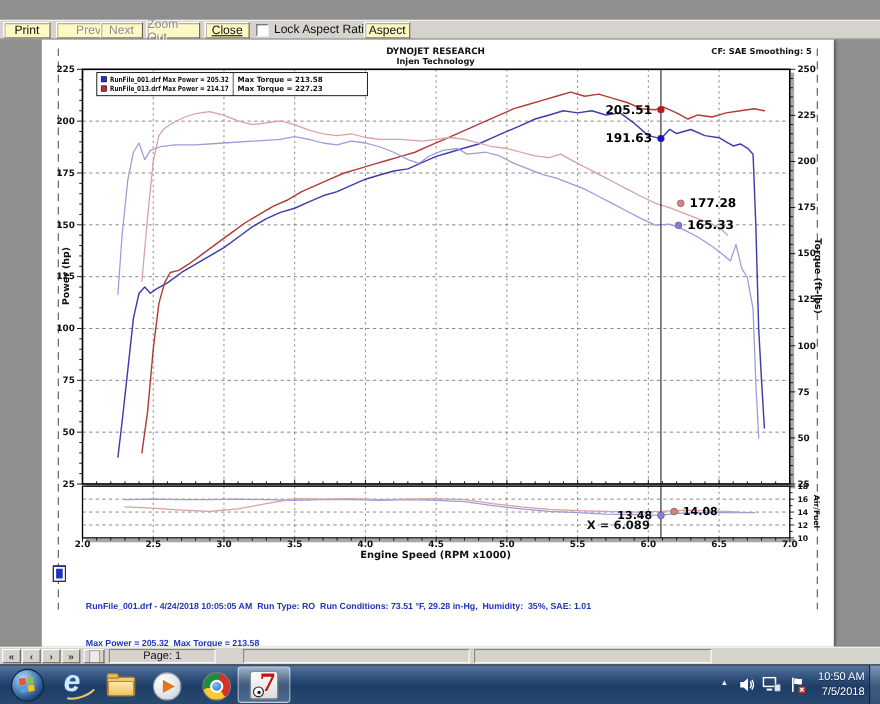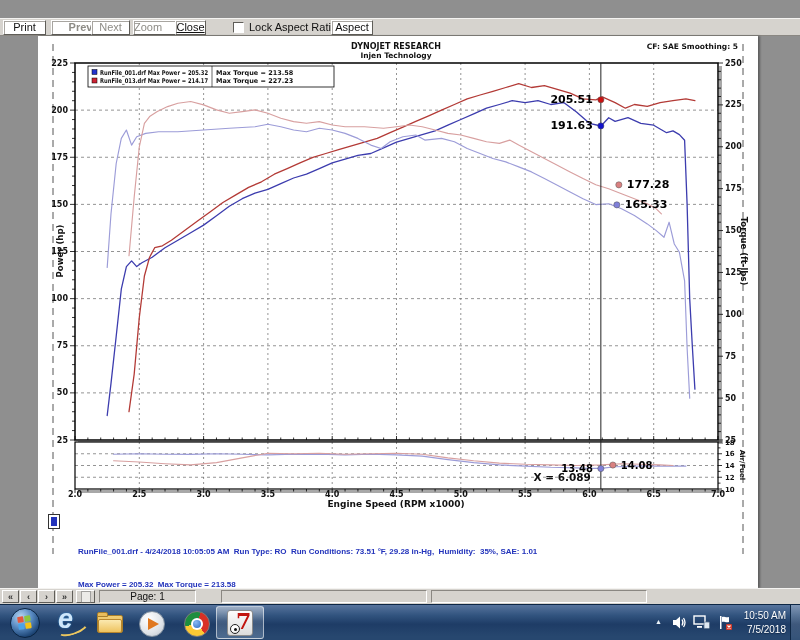--- a/index.html
+++ b/index.html
@@ -26,23 +26,23 @@
   .winbtn.close{width:38px;background:linear-gradient(#e98highlight,#e98a7a 0%,#cf5340 45%,#a62916);color:#fff;font-weight:bold;}
   .glyph-min{width:8px;height:2px;background:#333;margin-top:5px;}
   .glyph-restore{position:relative;width:9px;height:8px;}
   .glyph-restore i{position:absolute;display:block;border:1px solid #333;background:transparent;}
   .glyph-restore i.b{left:0;top:2px;width:5px;height:4px;background:#dde5ee;}
   .glyph-restore i.f{left:3px;top:0;width:5px;height:4px;}
 
   
   .toolbar{position:absolute;left:0;top:18px;width:800px;height:18px;background:#d6d3ce;
     border-top:1px solid #f4f3f1;border-bottom:1px solid #8a8782;box-sizing:border-box;}
-  .tb-btn{position:absolute;top:1px;height:15px;background:#ffffff;
+  .tb-btn{position:absolute;top:1px;height:15px;background:#fef9c3;
     border:1px solid;border-color:#ffffff #5f5d58 #5f5d58 #ffffff;box-shadow:1px 1px 0 #a8a5a0 inset;
-    font-size:11px;color:#111;display:flex;justify-content:center;box-sizing:border-box;
+    font-size:11px;color:#111;display:flex;align-items:center;justify-content:center;box-sizing:border-box;
     font-family:"Liberation Sans",sans-serif;}
   .tb-btn.disabled{color:#8e8c86;text-shadow:1px 1px 0 #fff;}
   .tb-check{position:absolute;left:233px;top:3px;width:11px;height:11px;background:#fff;
     border:1px solid;border-color:#5f5d58 #ffffff #ffffff #5f5d58;box-sizing:border-box;}
   .tb-label{position:absolute;left:249px;top:2px;font-size:11px;color:#111;}
 
   
   .preview{position:absolute;left:0;top:36px;width:800px;height:552px;background:#8f8f8f;}
   .page{position:absolute;left:38px;top:0;width:720px;height:552px;background:#fff;
     box-shadow:2px 0 2px rgba(0,0,0,.35);}
@@ -116,30 +116,30 @@
 </head>
 <body>
 
 <div class="screen">
 
 
   <div class="toolbar">
     <div class="tb-btn" style="left:3px;width:43px;">
         <span>Print</span>
       </div>
-    <div class="tb-btn disabled" style="left:51px;width:59px;font-weight:bold;">
+    <div class="tb-btn disabled" style="left:51px;width:59px;">
         <span>Prev</span>
       </div>
     <div class="tb-btn disabled" style="left:91px;width:39px;">
         <span>Next</span>
       </div>
     <div class="tb-btn disabled" style="left:133px;width:49px;">
         <span>Zoom Out</span>
       </div>
-    <div class="tb-btn" style="left:175px;width:31px;text-decoration:underline;">
+    <div class="tb-btn" style="left:186px;width:41px;text-decoration:underline;">
         <span>Close</span>
       </div>
     <div class="tb-check"></div>
     <div class="tb-label">Lock Aspect Ratio</div>
     <div class="tb-btn" style="left:331px;width:42px;">
         <span>Aspect</span>
       </div>
   </div>
 
   <div class="preview">

